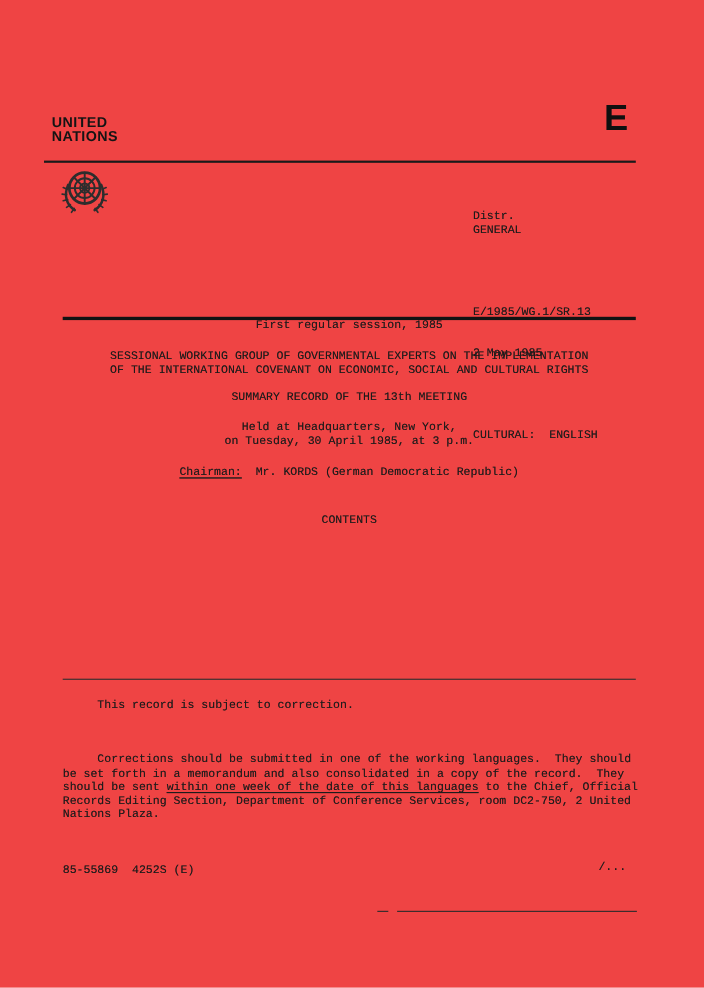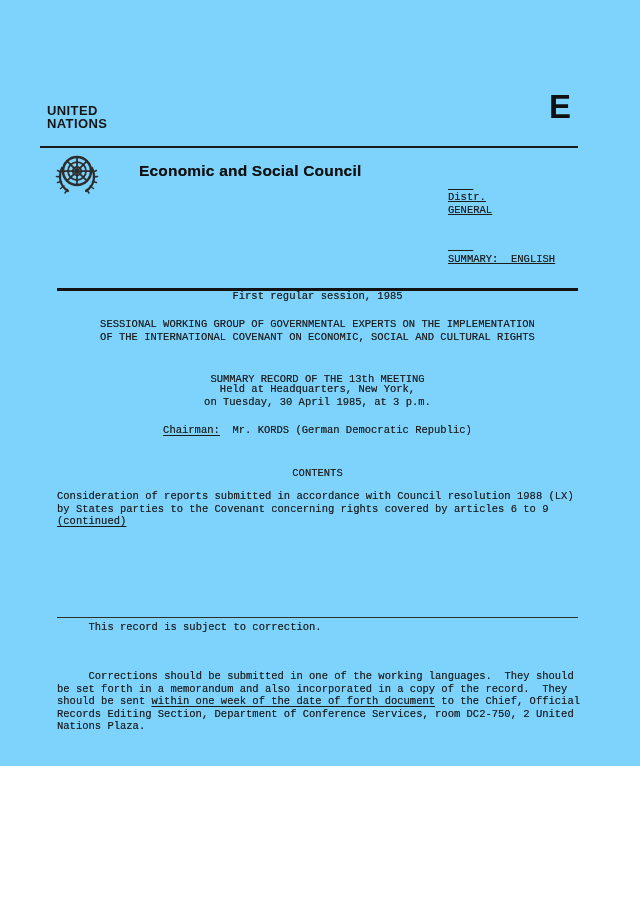--- a/index.html
+++ b/index.html
@@ -1,21 +1,21 @@
 <!DOCTYPE html>
 <html><head>
 <meta charset="utf-8">
 <style>
   * { margin: 0; padding: 0; box-sizing: border-box; }
   html, body { background: #ffffff; }
   .page {
     position: relative;
     width: 640px;
-    height: 766px;
-    background: #7dd3fc;
+    height: 898px;
+    background: #ef4444;
     overflow: hidden;
     font-family: "Liberation Mono", "DejaVu Sans Mono", monospace;
     color: #1b1b1b;
   }
   .mono {
     font-family: "Liberation Mono", "DejaVu Sans Mono", monospace;
     font-size: 10.5px;
     line-height: 12.6px;
     color: #1c1c1c;
     white-space: pre-wrap;
@@ -37,34 +37,34 @@
   .rule-2 { left: 57px; top: 288px; width: 521px; height: 3px; background: #131313; }
   .fn-rule { left: 57px; top: 617px; width: 521px; height: 1px; background: #2e2e2e; }
 
   .emblem { position: absolute; left: 52px; top: 151px; width: 50px; height: 50px; }
 
   .council {
     position: absolute; left: 139px; top: 162px;
     font-weight: 700; font-size: 15.5px; letter-spacing: 0.2px; color: #101010;
     text-shadow: 0 0 0.6px rgba(10,10,10,0.6);
   }
-  .distr { position: absolute; left: 448px; top: 166px; text-decoration: underline; }
+  .distr { position: absolute; left: 430px; top: 166px; }
   .distr .grp { margin-bottom: 11px; }
 
   .centerblock { position: absolute; left: 57px; width: 521px; text-align: center; }
   .session-line   { top: 290px; }
   .working-group  { top: 318px; }
-  .record-title   { top: 373px; }
+  .record-title   { top: 356px; }
   .venue          { top: 383px; }
   .chairman-line  { top: 424px; }
   .contents-head  { top: 467px; }
 
   .contents-item { position: absolute; left: 57px; top: 490px; width: 530px; }
 
-  .footnote { position: absolute; left: 57px; top: 596px; width: 530px; }
+  .footnote { position: absolute; left: 57px; top: 611px; width: 530px; }
   .footnote .p1 { margin-bottom: 11px; }
   .footnote .p2 { margin-bottom: 12px; }
 
   .footer-number { position: absolute; left: 57px; top: 786px; }
   .footer-cont   { position: absolute; left: 544px; top: 783px; }
 
   .bottom-line {
     position: absolute; left: 343px; top: 828px; width: 236px; height: 2px;
     display: flex; align-items: flex-start;
   }
@@ -91,50 +91,50 @@
         <circle cx="50" cy="40" r="8.5" stroke-width="3.5"></circle>
         <path d="M22 40 H78 M50 12 V68 M30.2 20.2 L69.8 59.8 M69.8 20.2 L30.2 59.8" stroke-width="3.5"></path>
         <path d="M20 34 C12 52 16 70 32 80" stroke-width="4.5"></path>
         <path d="M80 34 C88 52 84 70 68 80" stroke-width="4.5"></path>
         <path d="M18 42 l-7 -3 M17 52 l-8 -1 M19 61 l-8 2 M24 70 l-7 5 M31 77 l-5 7" stroke-width="3"></path>
         <path d="M82 42 l7 -3 M83 52 l8 -1 M81 61 l8 2 M76 70 l7 5 M69 77 l5 7" stroke-width="3"></path>
       </g>
     </svg>
   </div>
 
-  <div class="council sans">Economic and Social Council</div>
 
   <div class="distr mono">
     <div class="grp">Distr.
 GENERAL</div>
-    <div>SUMMARY:  ENGLISH</div>
+    <div class="grp">
+      <div>E/1985/WG.1/SR.13</div>
+      <div>2 May 1985</div>
+    </div>
+    <div>CULTURAL:  ENGLISH</div>
   </div>
 
   <div class="rule rule-2"></div>
 
   <div class="centerblock mono session-line">First regular session, 1985</div>
   <div class="centerblock mono working-group">SESSIONAL WORKING GROUP OF GOVERNMENTAL EXPERTS ON THE IMPLEMENTATION
 OF THE INTERNATIONAL COVENANT ON ECONOMIC, SOCIAL AND CULTURAL RIGHTS</div>
   <div class="centerblock mono record-title">SUMMARY RECORD OF THE 13th MEETING</div>
   <div class="centerblock mono venue">Held at Headquarters, New York,
 on Tuesday, 30 April 1985, at 3 p.m.</div>
 
   <div class="centerblock mono contents-head">CONTENTS</div>
 
   <div class="centerblock mono chairman-line"><span class="u">Chairman:</span><span>  Mr. KORDS (German Democratic Republic)</span></div>
-  <div class="contents-item mono"><span>Consideration of reports submitted in accordance with Council resolution 1988 (LX)
-by States parties to the Covenant concerning rights covered by articles 6 to 9
-</span><span class="u">(continued)</span></div>
 
   <div class="rule fn-rule"></div>
   <div class="footnote mono">
     <div class="p1">     This record is subject to correction.</div>
     <div class="p2"><span>     Corrections should be submitted in one of the working languages.  They should
-be set forth in a memorandum and also incorporated in a copy of the record.  They
-should be sent </span><span class="u">within one week of the date of forth document</span><span> to the Chief, Official
+be set forth in a memorandum and also consolidated in a copy of the record.  They
+should be sent </span><span class="u">within one week of the date of this languages</span><span> to the Chief, Official
 Records Editing Section, Department of Conference Services, room DC2-750, 2 United
 Nations Plaza.</span></div>
   </div>
 
   <div class="footer-number mono">85-55869  4252S (E)</div>
   <div class="footer-cont mono">/...</div>
 
   <div class="bottom-line">
     <div class="dash"></div>
     <div class="solid"></div>

